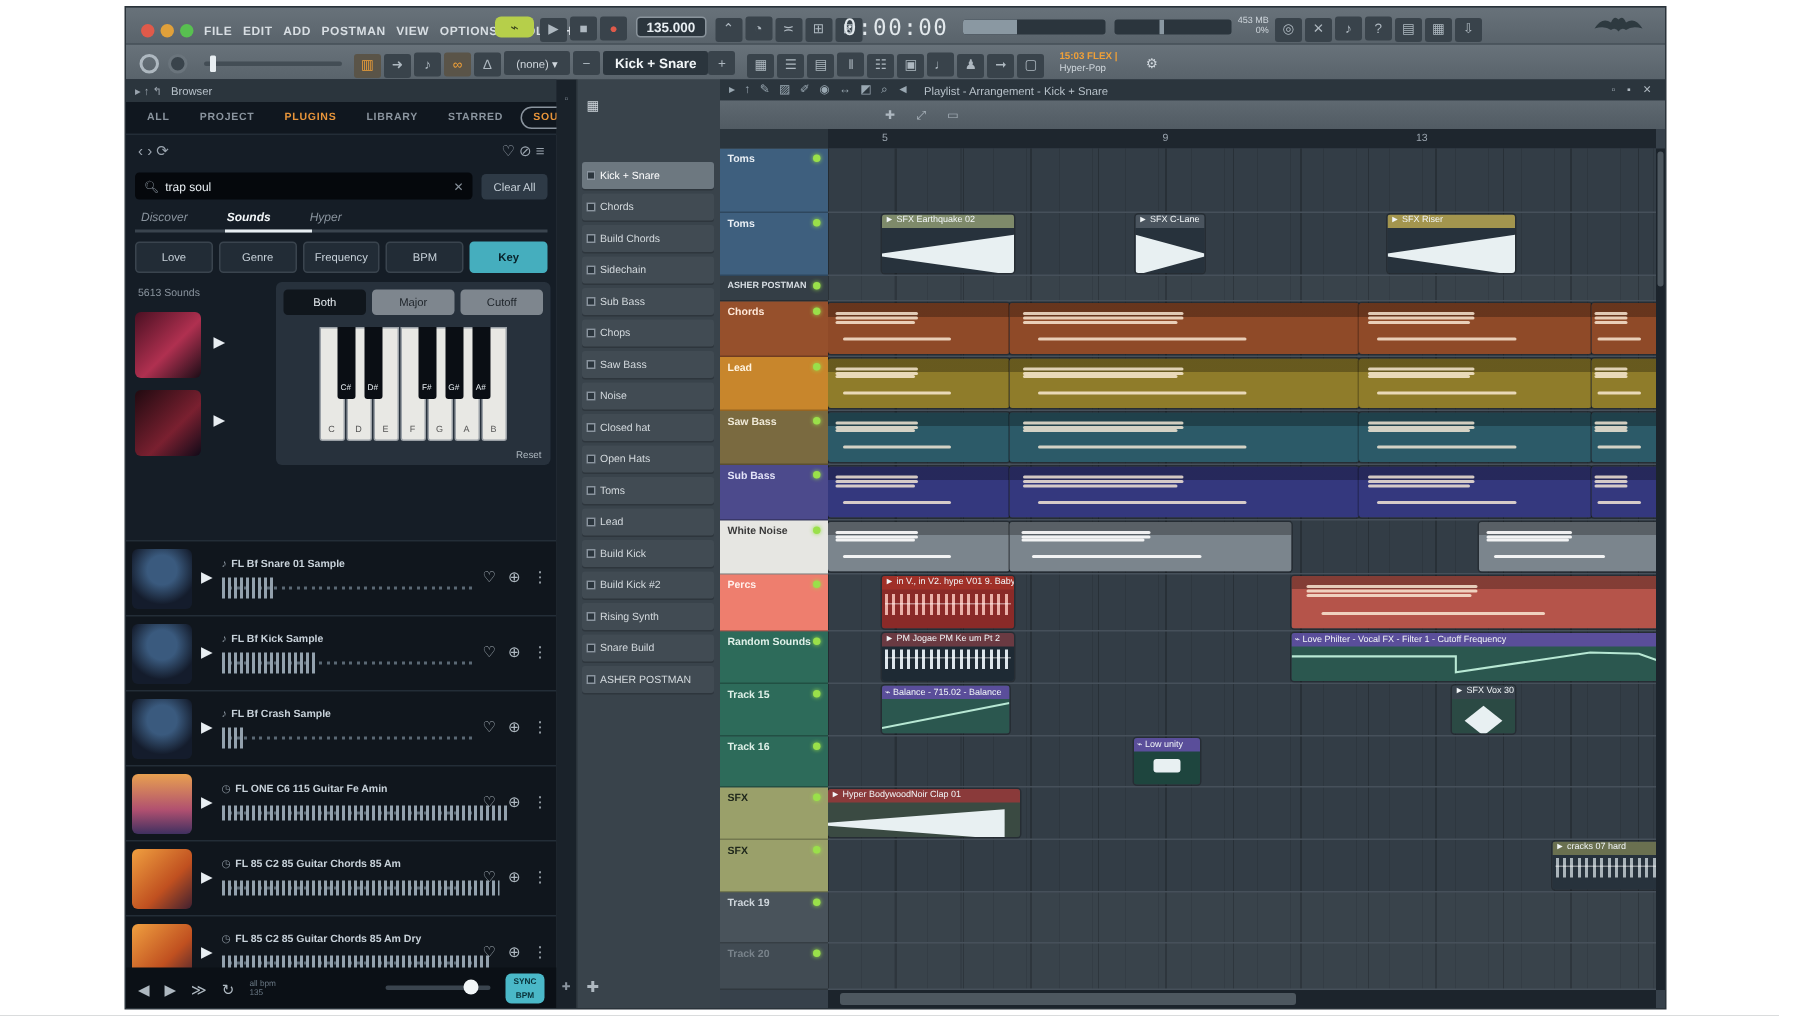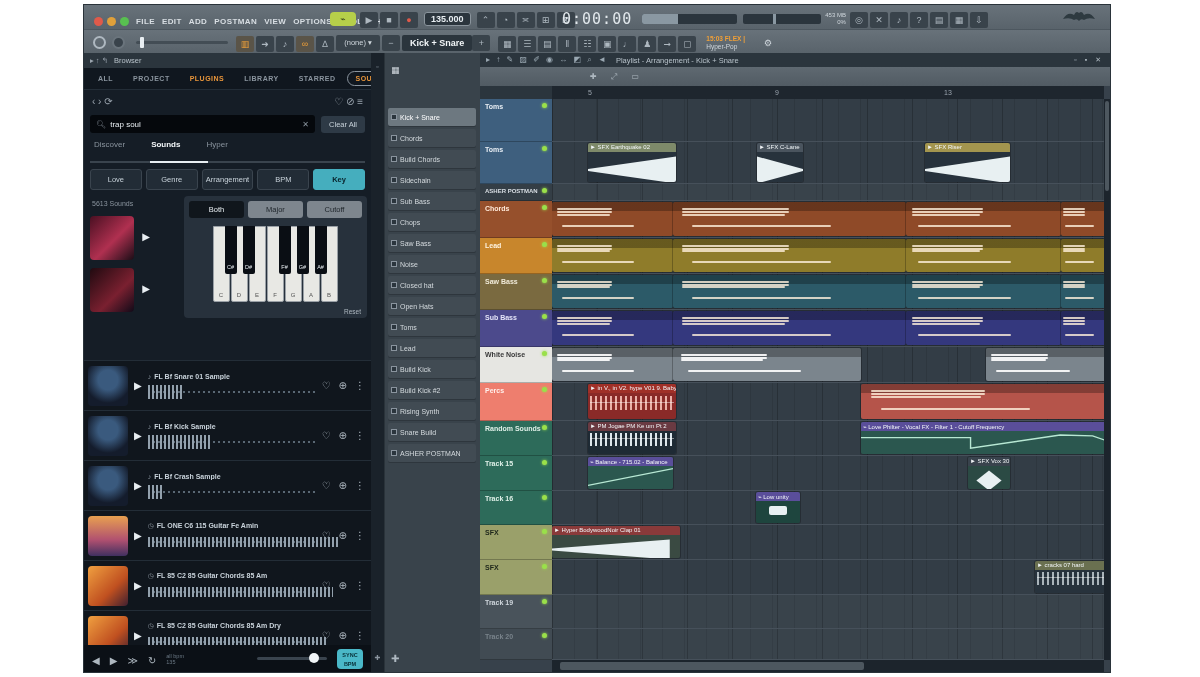--- a/index.html
+++ b/index.html
@@ -34,21 +34,21 @@
   
   #browser{position:absolute;left:0;top:48px;width:287px;height:619px;background:#151d26;color:#c8d2da;}
   #bwhead{height:15px;background:#2b353d;display:flex;align-items:center;padding:0 6px;font-size:7.5px;color:#b8c2ca;}
   #bwtabs{height:22px;display:flex;align-items:center;padding:0 6px;background:#10171f;border-bottom:1px solid #232d37;}
   #bwtabs .tab{font-size:7px;font-weight:bold;letter-spacing:.5px;color:#8a949e;margin-right:4px;padding:3px 7px;border-radius:8px;border:1px solid transparent;}
   #bwnav{height:22px;display:flex;align-items:center;padding:0 8px;font-size:10px;color:#9aa4ae;}
   #searchrow{display:flex;align-items:center;padding:0 6px;height:24px;}
   #searchbox{flex:1;background:#05080c;border-radius:3px;height:18px;display:flex;align-items:center;padding:0 6px;color:#e8eef2;font-size:8px;}
   #clearall{background:#2e3a46;border-radius:3px;color:#c8d2da;font-size:7.5px;padding:4px 8px;margin-left:6px;}
   #subtabs{display:flex;padding:0 10px;margin-top:4px;font-size:8px;color:#8a949e;}
-  #subtabs div{margin-right:26px;padding-bottom:12px;}
+  #subtabs div{margin-right:26px;padding-bottom:4px;font-style:italic;}
   #subtab-line{height:2px;background:#3a444e;margin:0 6px;position:relative;}
   #subtab-line .on{position:absolute;left:60px;width:58px;top:0;height:2px;background:#e8eef2;}
   #chips{display:flex;padding:6px 6px 4px 6px;gap:4px;}
   .chip{flex:1;background:#222c36;border:1px solid #3a444e;border-radius:3px;color:#c8d2da;font-size:7.5px;text-align:center;padding:5px 0;}
   .chip.on{background:#45aebe;border-color:#45aebe;color:#08222a;font-weight:bold;}
   #keyarea{position:relative;height:127px;}
   #sndcount{position:absolute;left:8px;top:6px;font-size:7px;color:#8a949e;}
   .thumb{position:absolute;left:6px;width:44px;height:44px;border-radius:4px;}
   .thumb .pl{position:absolute;right:-16px;top:15px;color:#e8eef2;font-size:10px;}
   .art-pink{background:linear-gradient(135deg,#4a1022,#b03050 55%,#1a0d16);}
@@ -197,21 +197,21 @@
           <div>Discover</div>
           <div style="color: rgb(242, 246, 248); font-weight: bold;">Sounds</div>
           <div>Hyper</div>
         </div>
     <div id="subtab-line">
           <span class="on"></span>
         </div>
     <div id="chips">
           <div class="chip">Love</div>
           <div class="chip">Genre</div>
-          <div class="chip">Arrangement</div>
+          <div class="chip">Frequency</div>
           <div class="chip">BPM</div>
           <div class="chip on">Key</div>
         </div>
     <div id="keyarea">
       <span id="sndcount">5613 Sounds</span>
       <div class="thumb art-pink" style="top:22px">
             <span class="pl">▶</span>
           </div>
       <div class="thumb art-darkred" style="top:74px">
             <span class="pl">▶</span>

